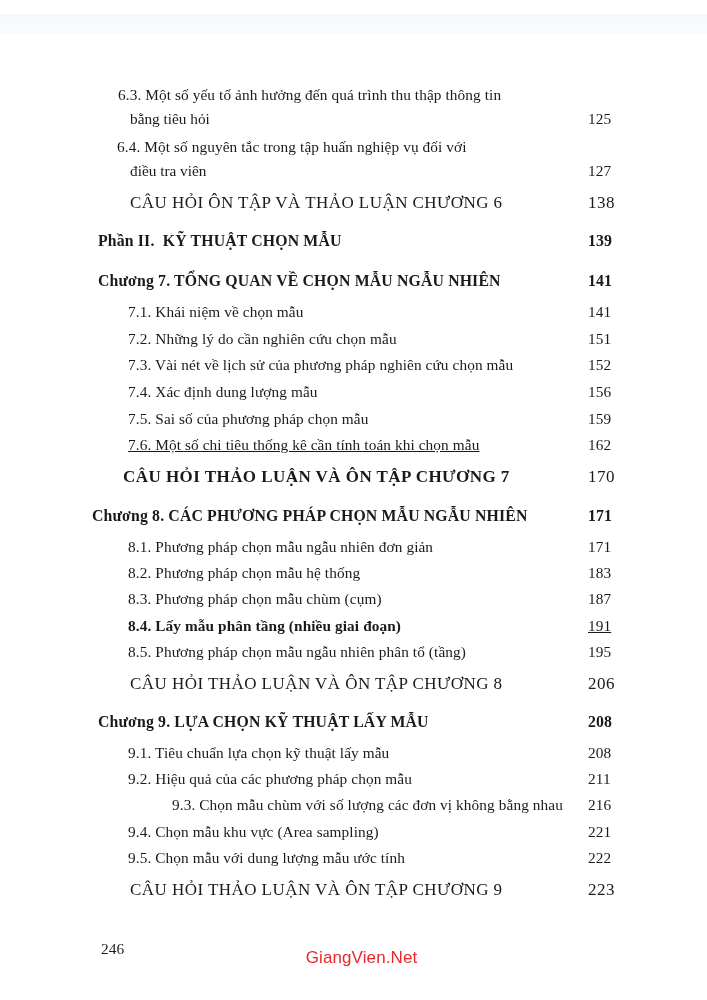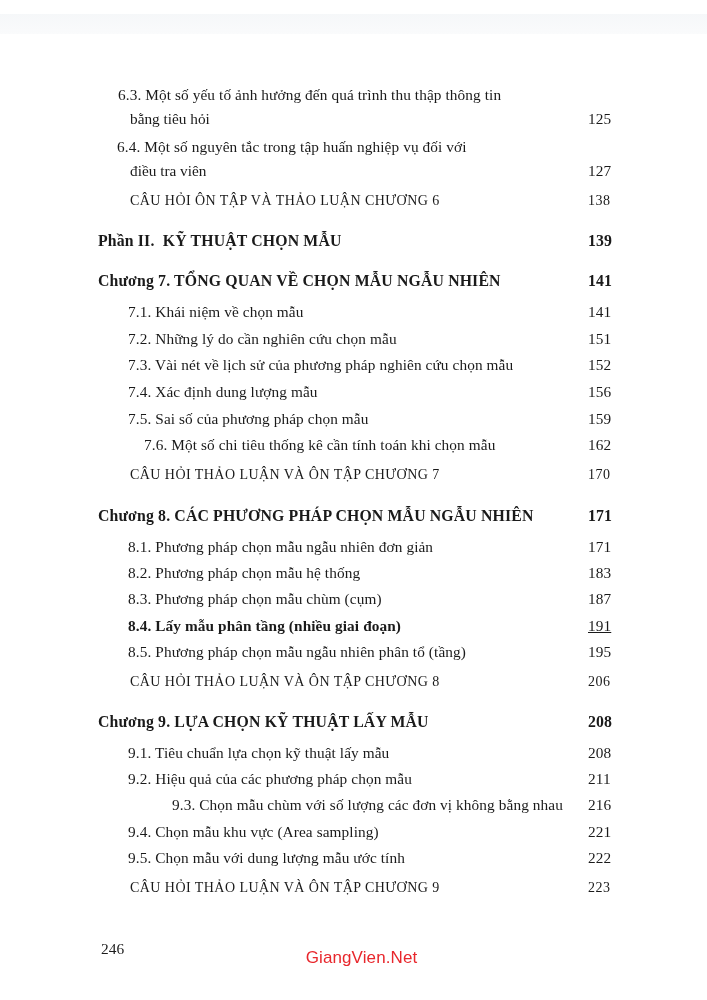--- a/index.html
+++ b/index.html
@@ -97,21 +97,21 @@
 
   
   .lvl-sub .toc-label,
   .lvl-sub .toc-page {
     font-size: 15.3px;
     font-weight: normal;
     letter-spacing: 0.1px;
   }
   .lvl-caps .toc-label,
   .lvl-caps .toc-page {
-    font-size: 14px;
+    font-size: 17px;
     font-weight: normal;
     letter-spacing: 0.45px;
   }
   .lvl-part .toc-label,
   .lvl-part .toc-page,
   .lvl-chapter .toc-label,
   .lvl-chapter .toc-page {
     font-size: 15.8px;
     font-weight: bold;
     letter-spacing: 0.15px;
@@ -192,29 +192,29 @@
     </div>
     <div class="toc-row lvl-sub" style="top: 383px; color: rgb(26, 26, 26);">
       <div class="toc-label" style="left: 128px;">7.4. Xác định dung lượng mẫu</div>
       <div class="toc-page" style="top: 0px;">156</div>
     </div>
     <div class="toc-row lvl-sub" style="top: 410px; color: rgb(26, 26, 26);">
       <div class="toc-label" style="left: 128px;">7.5. Sai số của phương pháp chọn mẫu</div>
       <div class="toc-page" style="top: 0px;">159</div>
     </div>
     <div class="toc-row lvl-sub" style="top: 436px; color: rgb(26, 26, 26);">
-      <div class="toc-label" style="left: 144px;">7.6. Một số chi tiêu thống kê cần tính toán khi chọn mẫu</div>
+      <div class="toc-label" style="left: 128px; text-decoration: underline;">7.6. Một số chi tiêu thống kê cần tính toán khi chọn mẫu</div>
       <div class="toc-page" style="top: 0px;">162</div>
     </div>
     <div class="toc-row lvl-caps" style="top: 467px; color: rgb(26, 26, 26);">
-      <div class="toc-label" style="left: 130px;">CÂU HỎI THẢO LUẬN VÀ ÔN TẬP CHƯƠNG 7</div>
+      <div class="toc-label" style="left: 123px; font-weight: bold;">CÂU HỎI THẢO LUẬN VÀ ÔN TẬP CHƯƠNG 7</div>
       <div class="toc-page" style="top: 0px;">170</div>
     </div>
     <div class="toc-row lvl-chapter" style="top: 507px; color: rgb(26, 26, 26);">
-      <div class="toc-label" style="left: 98px;">Chương 8. CÁC PHƯƠNG PHÁP CHỌN MẪU NGẪU NHIÊN</div>
+      <div class="toc-label" style="left: 92px;">Chương 8. CÁC PHƯƠNG PHÁP CHỌN MẪU NGẪU NHIÊN</div>
       <div class="toc-page" style="top: 0px;">171</div>
     </div>
     <div class="toc-row lvl-sub" style="top: 538px; color: rgb(26, 26, 26);">
       <div class="toc-label" style="left: 128px;">8.1. Phương pháp chọn mẫu ngẫu nhiên đơn giản</div>
       <div class="toc-page" style="top: 0px;">171</div>
     </div>
     <div class="toc-row lvl-sub" style="top: 564px; color: rgb(26, 26, 26);">
       <div class="toc-label" style="left: 128px; text-align: center;">8.2. Phương pháp chọn mẫu hệ thống</div>
       <div class="toc-page" style="top: 0px;">183</div>
     </div>

